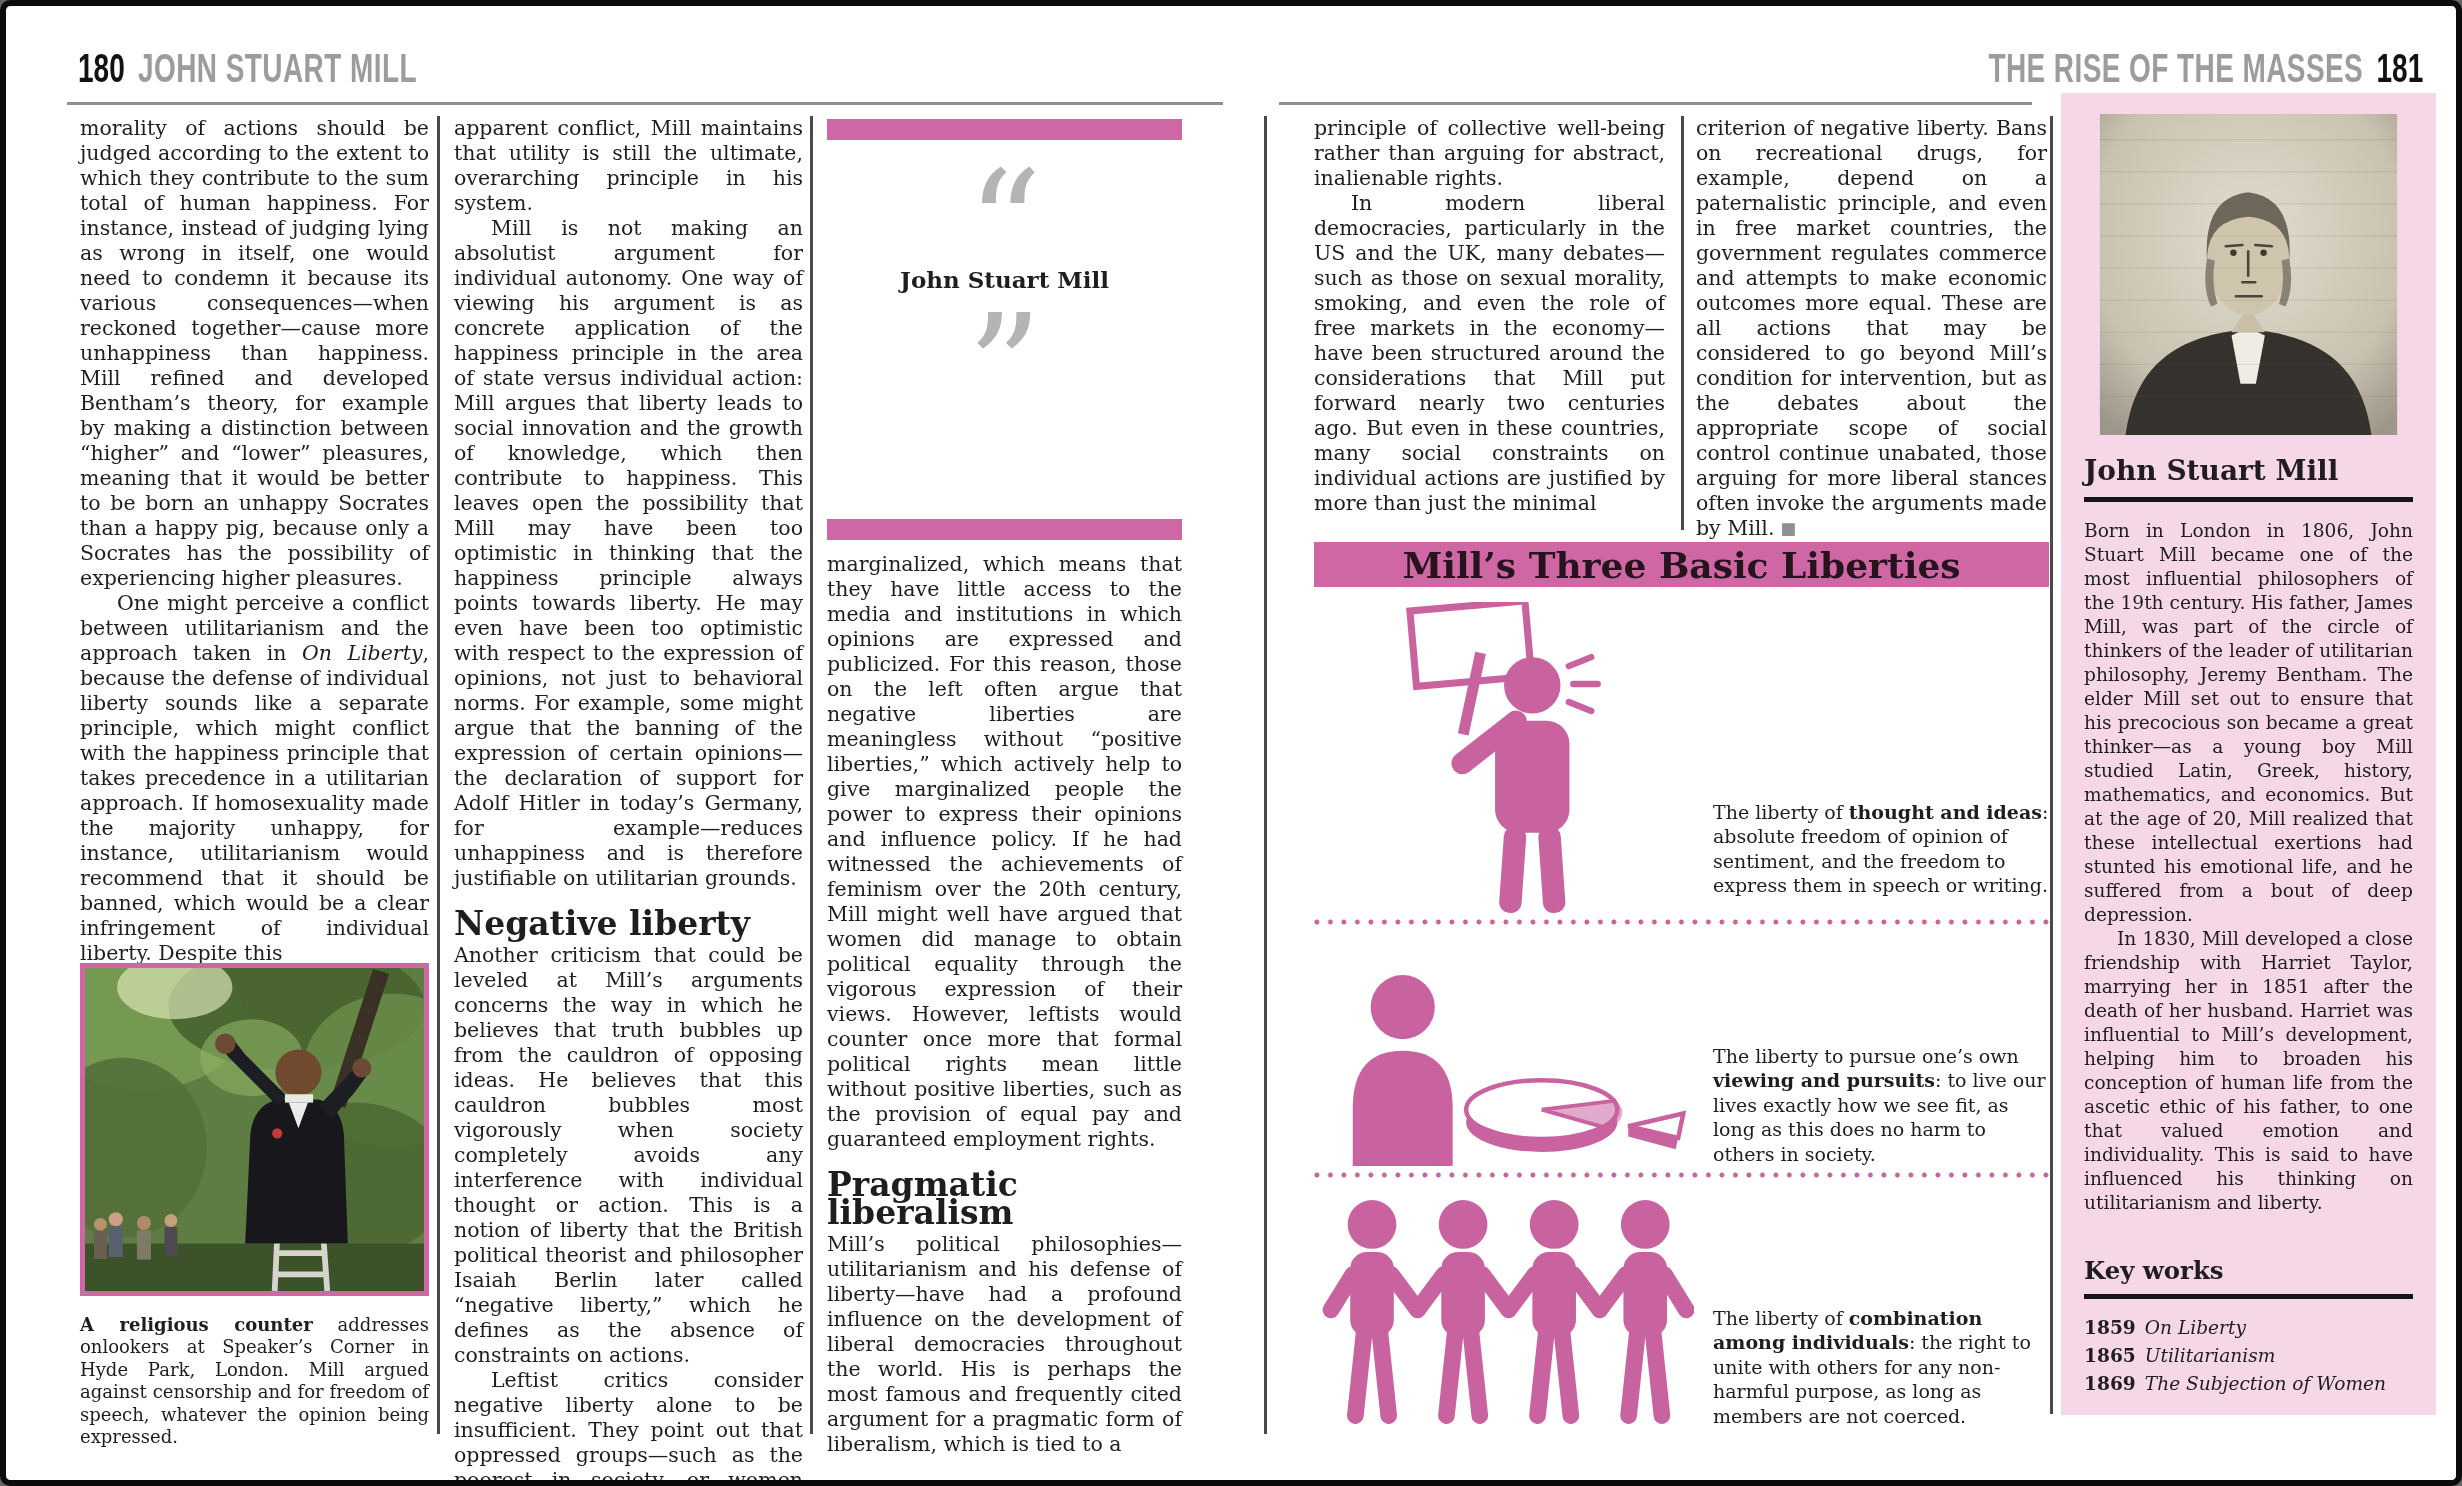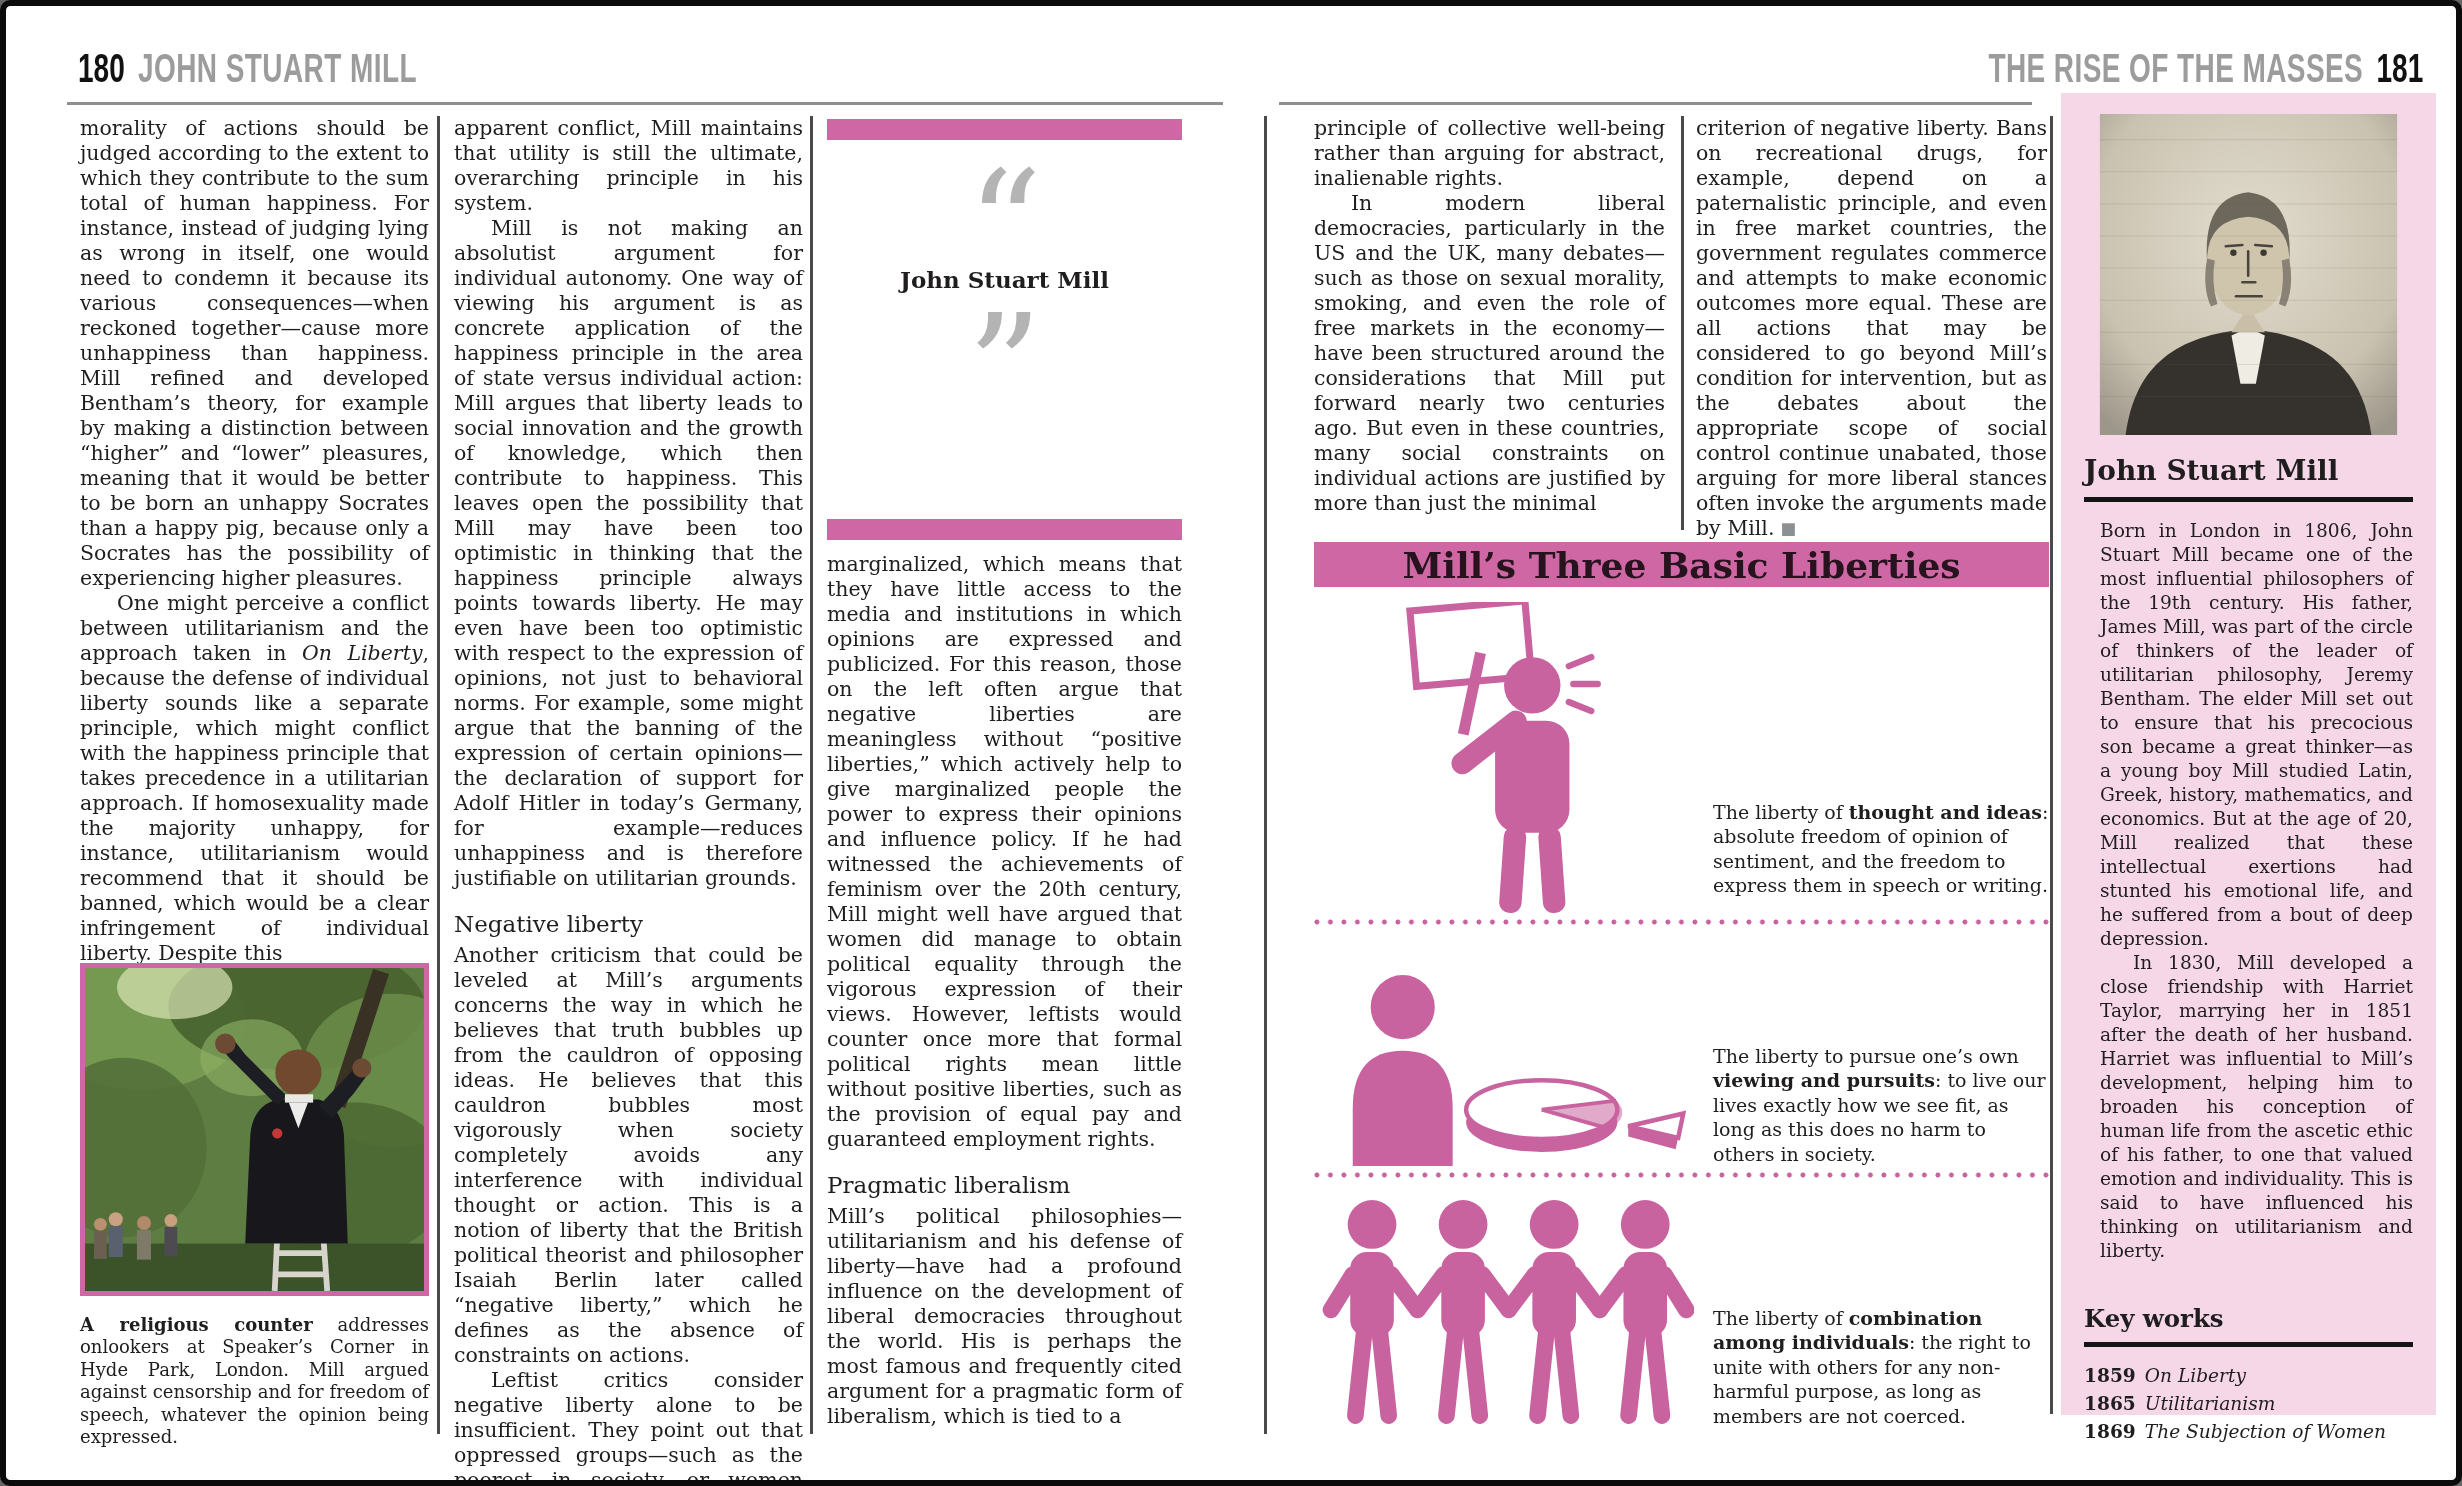--- a/index.html
+++ b/index.html
@@ -26,21 +26,21 @@
   .hdr-right{text-align:right;}
   .hdr-right .hdr-inner{transform-origin:100% 50%;}
   .pagenum{color:#111;}
   .hdr-title{color:var(--gray-head);letter-spacing:0.6px;}
   .hrule{height:3.2px;background:var(--rule-gray);}
   .vrule{width:2.6px;background:var(--col-rule);}
   
   .col{font-size:20.5px;line-height:25px;text-align:justify;}
   .col p{margin:0;}
   .col p.indent{text-indent:37px;}
-  .col h3{font-size:23px;line-height:28px;margin:19px 0 5.1px 0;font-weight:400;}
+  .col h3{font-size:33px;line-height:28px;margin:19px 0 5.1px 0;font-weight:700;}
   i{font-style:italic;}
   b{font-weight:700;}
   .endmark{color:#8d9092;font-size:16.7px;vertical-align:1.3px;padding-left:6.4px;font-family:"DejaVu Sans",sans-serif;}
   
   .quote{display:flex;flex-direction:column;align-items:center;text-align:center;}
   .qbar{width:100%;height:21px;background:var(--pink-bar);}
   .qmark{color:#b4b4b4;font-size:147px;line-height:1;height:109px;overflow:visible;}
   .qmark.open{margin-top:11.5px;}
   .qmark.close{height:122px;margin-top:3.8px;}
   .qtext{font-size:21px;line-height:27.6px;margin-top:3.8px;padding:0 9px;}
@@ -53,21 +53,21 @@
   .banner{background:var(--pink-bar);display:flex;align-items:center;justify-content:center;
           font-size:36px;font-weight:700;color:#26131e;}
   .dots{height:5.8px;background-image:radial-gradient(circle at 2.9px 2.9px,var(--pink) 2.2px,transparent 2.7px);
         background-size:13.5px 5.8px;background-repeat:repeat-x;}
   .lib-caption{font-size:19px;line-height:24.4px;text-align:left;}
   
   .sidebar{background:var(--sidebar-pink);padding:20.5px 23px;}
   .sidebar .portrait{width:100%;height:321px;display:block;}
   .sb-title{font-size:28px;font-weight:700;margin-top:19px;}
   .sb-rule{height:5.1px;background:#141414;margin:10.3px 0 16.7px 0;}
-  .sb-bio{font-size:18.6px;line-height:24px;text-align:justify;margin-left:16px;}
+  .sb-bio{font-size:18.6px;line-height:24px;text-align:justify;}
   .sb-bio p.indent{text-indent:33px;}
   .kw-title{font-size:24.4px;font-weight:700;margin-top:41px;}
   .kw-rule{height:5.1px;background:#141414;margin:9px 0 15.4px 0;}
   .kw{font-size:18.6px;line-height:28px;}
   .kw .yr{font-weight:700;margin-right:9px;margin-top:36px;}
   .kw .wt{font-style:italic;}
 </style>
 </head>
 <body>
 

